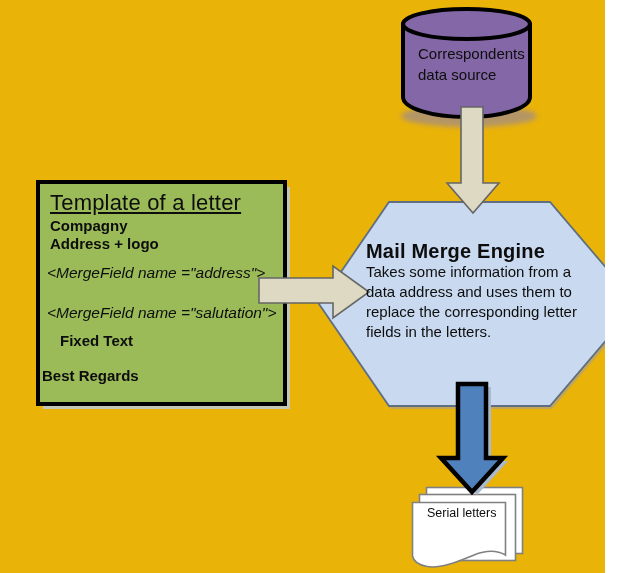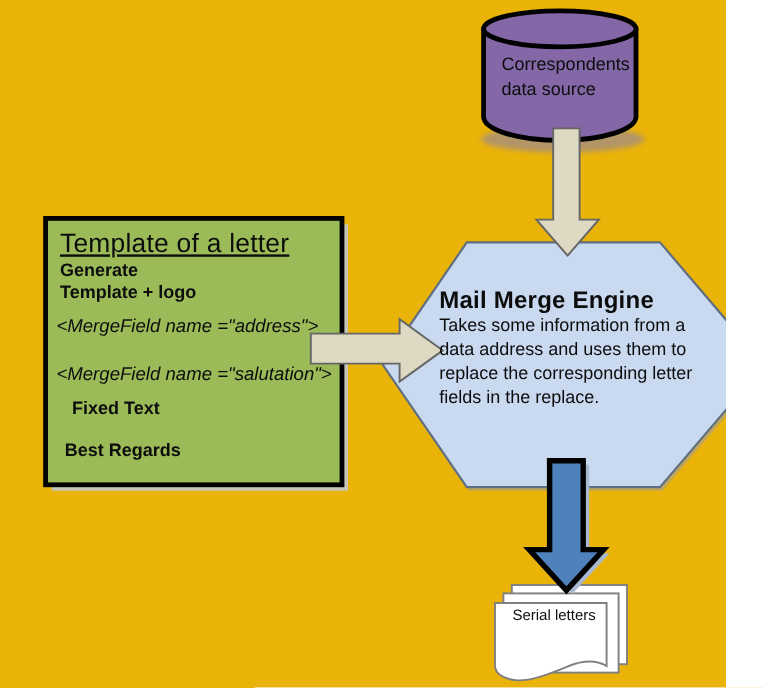--- a/index.html
+++ b/index.html
@@ -54,30 +54,30 @@
     <polygon points="463,387 491,387 491,461 508,461 477,495 446,461 463,461" fill="#A9B9CF"></polygon>
     <polygon points="458,384 486,384 486,458 503,458 472,492 441,458 458,458" fill="#4F81BD" stroke="#000" stroke-width="4.5" stroke-linejoin="miter"></polygon>
   </svg>
 
   <div class="txt db-label" style="left:418px;top:43px;">
     <div>Correspondents</div>
     <div>data source</div>
   </div>
 
   <div class="txt tpl-title" style="left:50px;top:190px;text-align:center;">Template of a letter</div>
-  <div class="txt tpl-bold" style="left:50px;top:217px;">Generate</div>
-  <div class="txt tpl-bold" style="left:50px;top:235px;">Template + logo</div>
+  <div class="txt tpl-bold" style="left:50px;top:217px;">Compagny</div>
+  <div class="txt tpl-bold" style="left:50px;top:235px;">Address + logo</div>
   <div class="txt tpl-italic" style="left:47px;top:264px;">&lt;MergeField name ="address"&gt;</div>
   <div class="txt tpl-italic" style="left:47px;top:304px;">&lt;MergeField name ="salutation"&gt;</div>
   <div class="txt tpl-bold" style="left:50px;top:332px;margin-left:10px;">Fixed Text</div>
-  <div class="txt tpl-bold" style="left:54px;top:367px;">Best Regards</div>
+  <div class="txt tpl-bold" style="left:42px;top:367px;">Best Regards</div>
 
   <div class="txt hex-title" style="left:366px;top:240px;">Mail Merge Engine</div>
   <div class="txt hex-body" style="left:366px;top:262px;">
     <div>Takes some information from a</div>
     <div>data address and uses them to</div>
     <div>replace the corresponding letter</div>
-    <div>fields in the replace.</div>
+    <div>fields in the letters.</div>
   </div>
 
   <div class="txt doc-label" style="left:427px;top:506px;">Serial letters</div>
 
 </div>
 
 </body></html>

